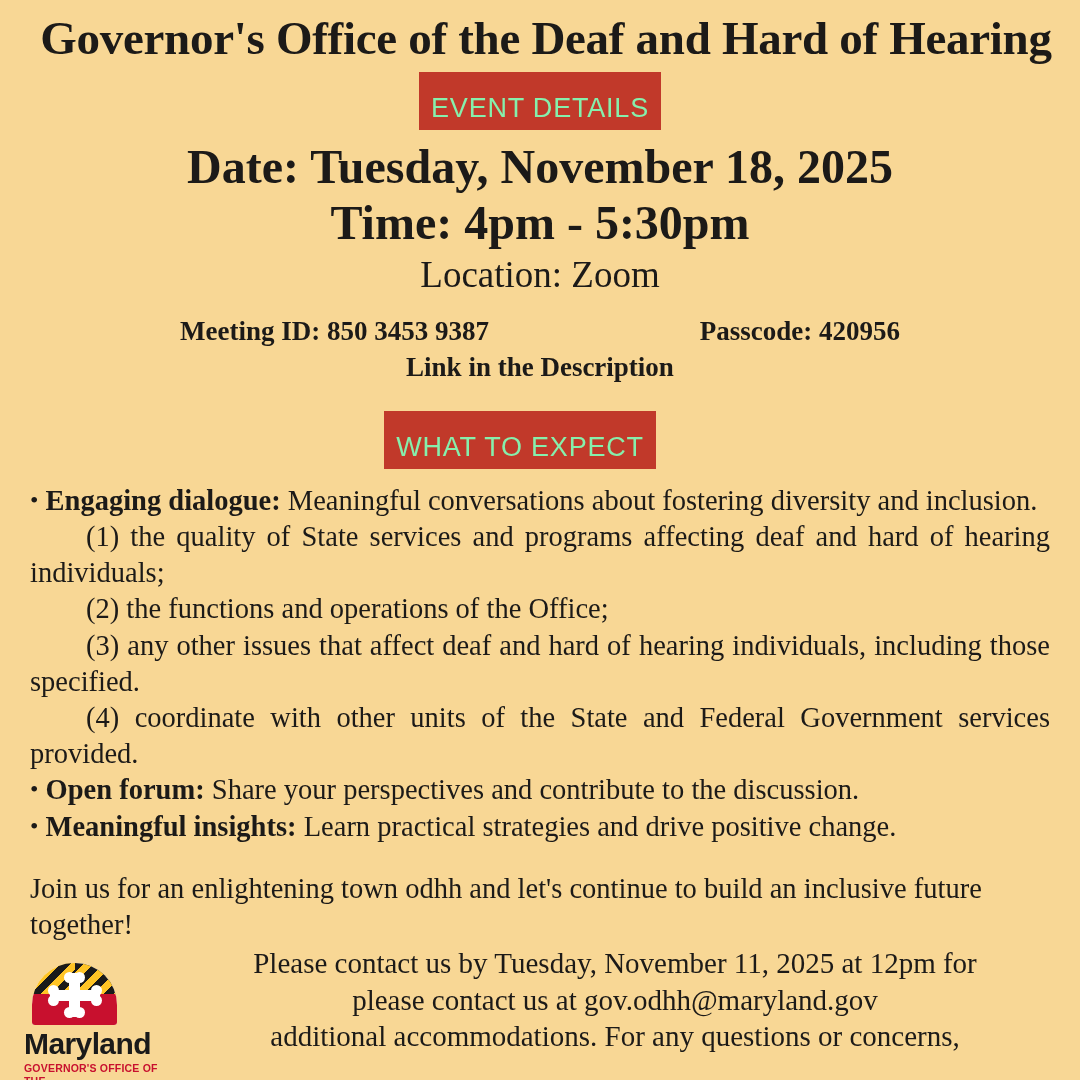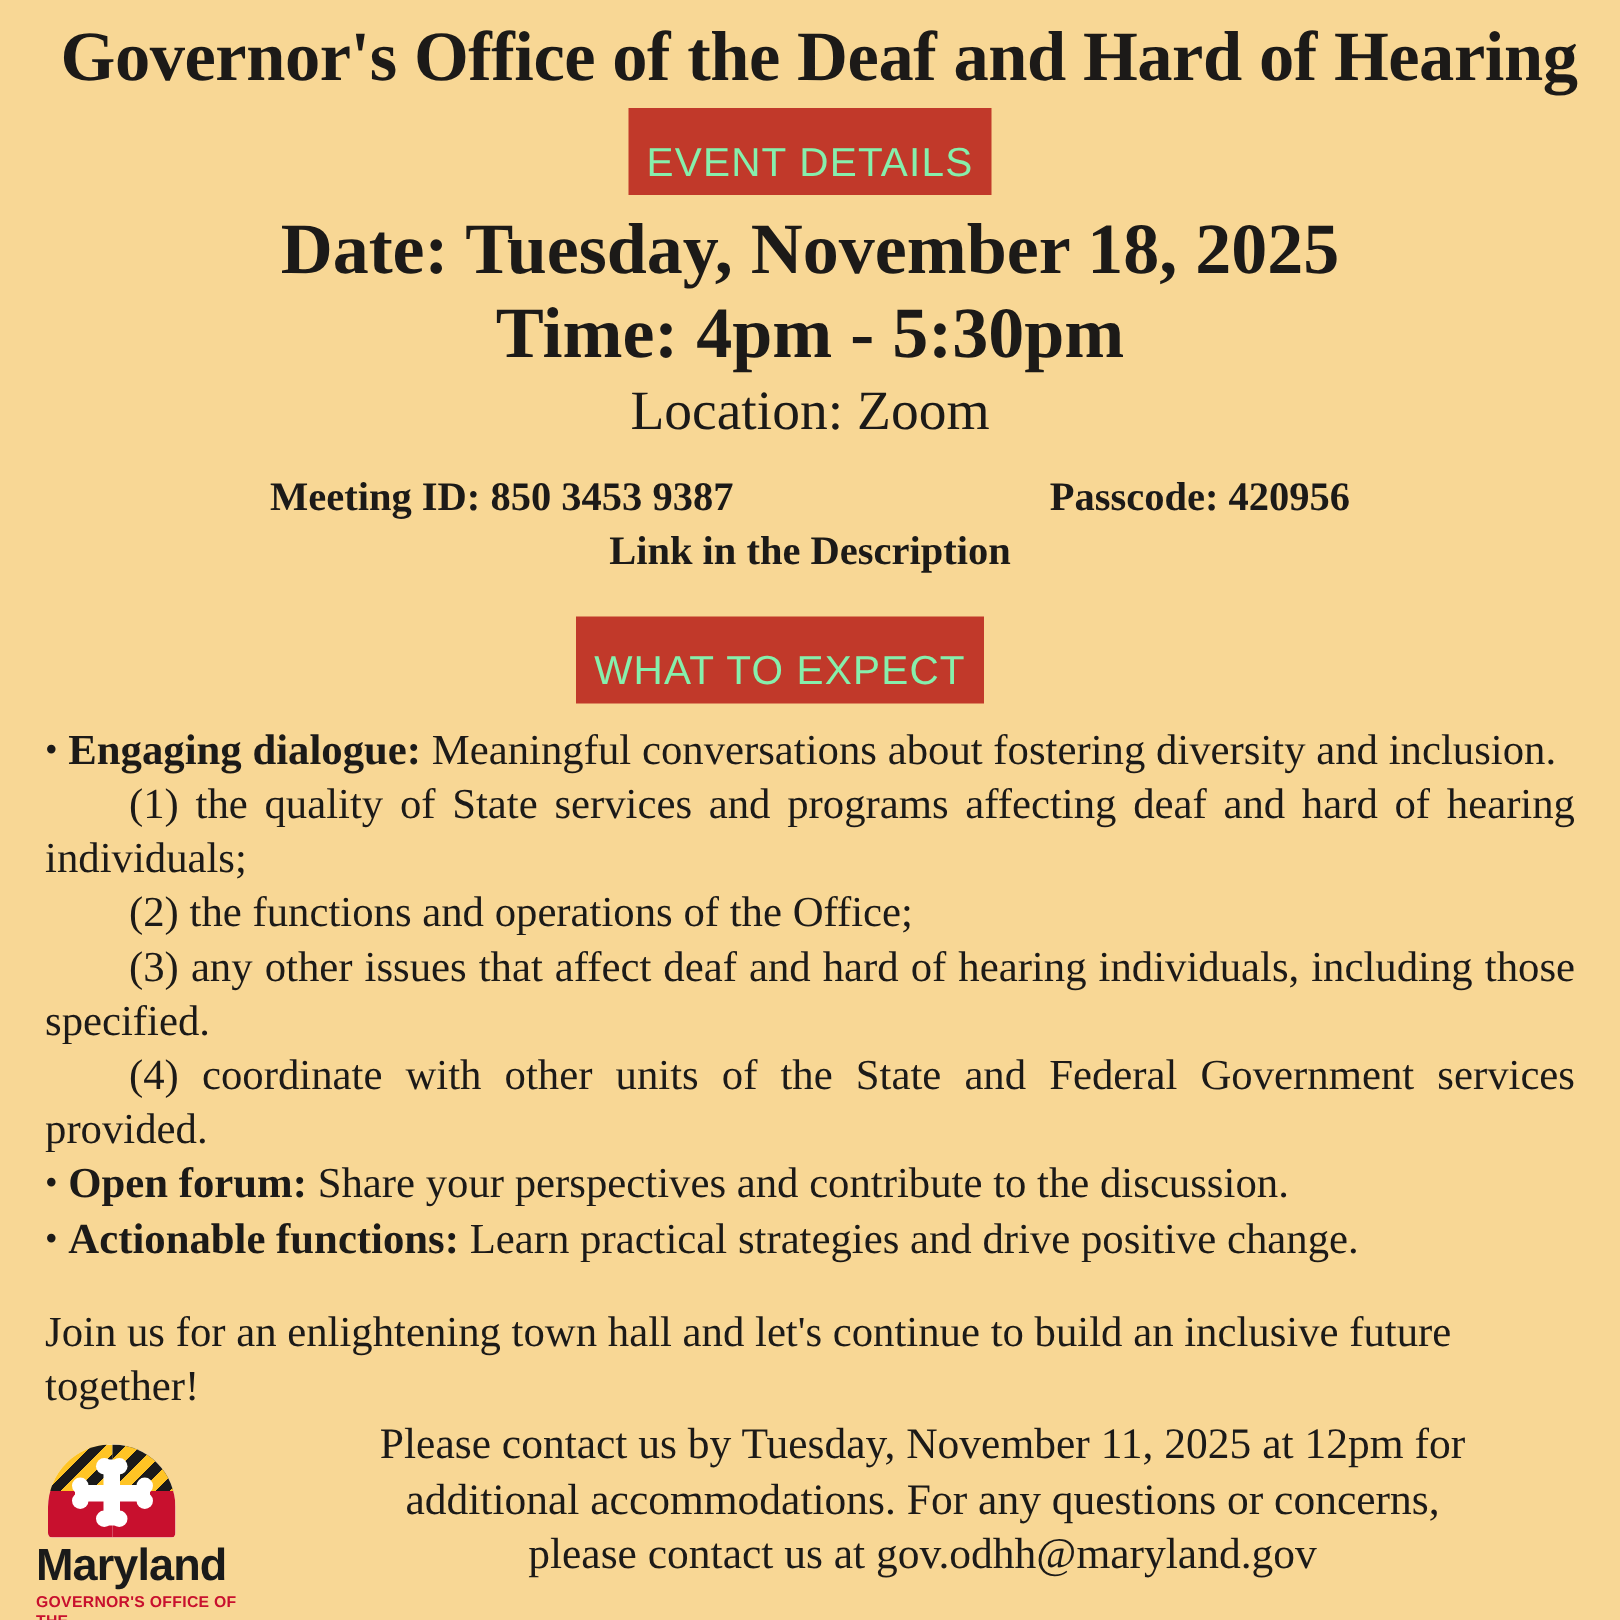--- a/index.html
+++ b/index.html
@@ -277,30 +277,30 @@
     <p class="numbered">(3) any other issues that affect deaf and hard of hearing individuals, including those specified.</p>
     <p class="numbered">(4) coordinate with other units of the State and Federal Government services provided.</p>
 
     <p class="bullet-item">
       <span class="bullet-dot">•</span>
       <span class="lead">Open forum:</span><span> Share your perspectives and contribute to the discussion.</span>
     </p>
 
     <p class="bullet-item">
       <span class="bullet-dot">•</span>
-      <span class="lead">Actionable functions:</span><span> Learn practical strategies and drive positive change.</span>
+      <span class="lead">Meaningful insights:</span><span> Learn practical strategies and drive positive change.</span>
     </p>
   </div>
 
-  <div class="closing">Join us for an enlightening town hall and let's continue to build an inclusive future together!</div>
+  <div class="closing">Join us for an enlightening town odhh and let's continue to build an inclusive future together!</div>
 
   <div class="contact">
     <div>Please contact us by Tuesday, November 11, 2025 at 12pm for</div>
+    <div>please contact us at gov.odhh@maryland.gov</div>
     <div>additional accommodations. For any questions or concerns,</div>
-    <div>please contact us at gov.odhh@maryland.gov</div>
   </div>
 
   <div class="logo">
     <div class="logo-arch">
       <div class="q q-tl"></div>
       <div class="band band-tl"></div>
       <div class="q q-tr"></div>
       <div class="band band-tr"></div>
       <div class="q q-bl"></div>
       <div class="q q-br"></div>

